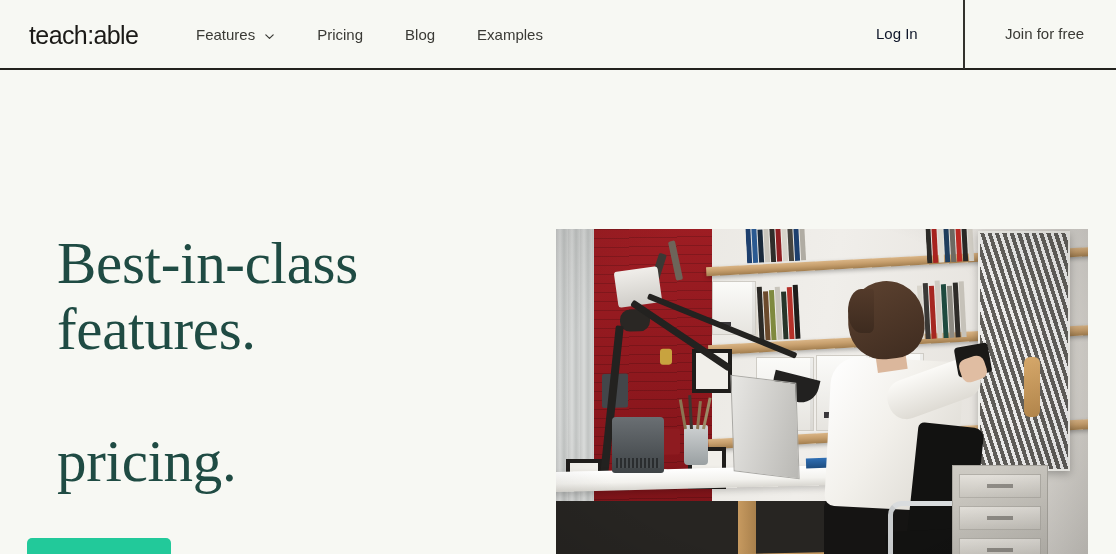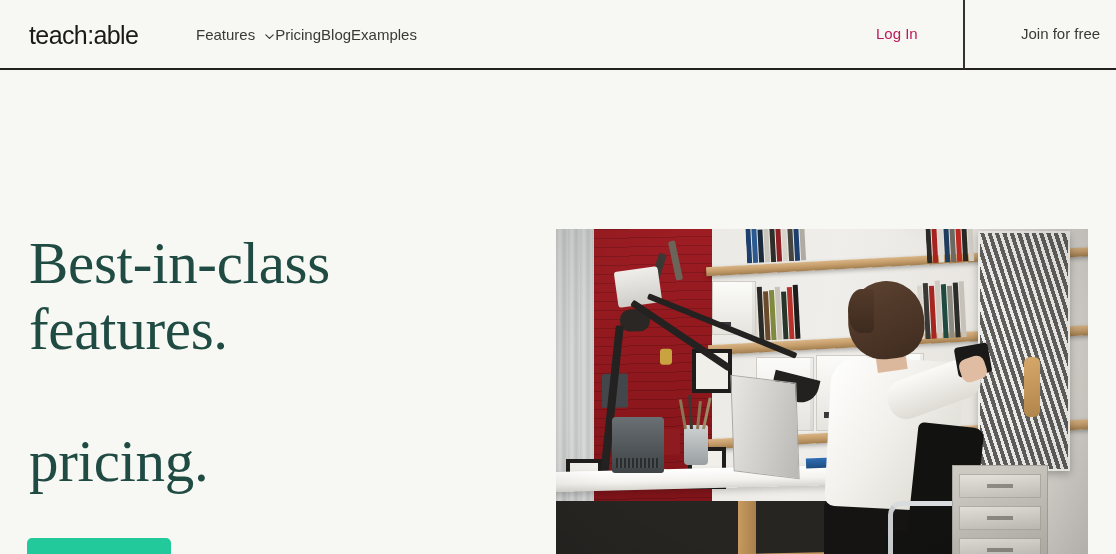--- a/index.html
+++ b/index.html
@@ -53,21 +53,21 @@
     display: flex;
     align-items: center;
     gap: 9px;
     color: #3A3A35;
     font-size: 15px;
     line-height: 18px;
     white-space: nowrap;
     cursor: pointer;
     padding: 6px 0;
   }
-  .nav-item + .nav-item { }
+  .nav-item + .nav-item { margin-left: 42px; }
 
   .nav-item .label { color: #3A3A35; }
 
   .chev {
     display: inline-block;
     width: 11px;
     height: 11px;
     position: relative;
     top: 1px;
   }
@@ -81,35 +81,34 @@
     height: 69px;
     background: #33322D;
   }
 
   .login-link {
     position: absolute;
     left: 876px;
     top: 25px;
     font-size: 15px;
     line-height: 18px;
-    color: #be185d;
+    color: #0f172a;
     cursor: pointer;
     white-space: nowrap;
   }
 
   .join-link {
     position: absolute;
     left: 1005px;
     top: 25px;
     font-size: 15px;
     line-height: 18px;
     color: #3A3A35;
     cursor: pointer;
     white-space: nowrap;
-    margin-left: 16px;
   }
 
   
   .hero {
     position: relative;
     width: 1116px;
     height: 484px;
     background: #F7F8F3;
   }
 
@@ -120,20 +119,21 @@
     width: 470px;
   }
 
   .hero-title {
     font-family: "Liberation Serif", serif;
     font-size: 59px;
     line-height: 66px;
     font-weight: 400;
     color: #1F4B43;
     letter-spacing: -0.3px;
+    margin-left: 28px;
   }
 
   .cta-button {
     position: absolute;
     left: 27px;
     top: 468px;
     width: 144px;
     height: 53px;
     background: #22C99A;
     border: none;

